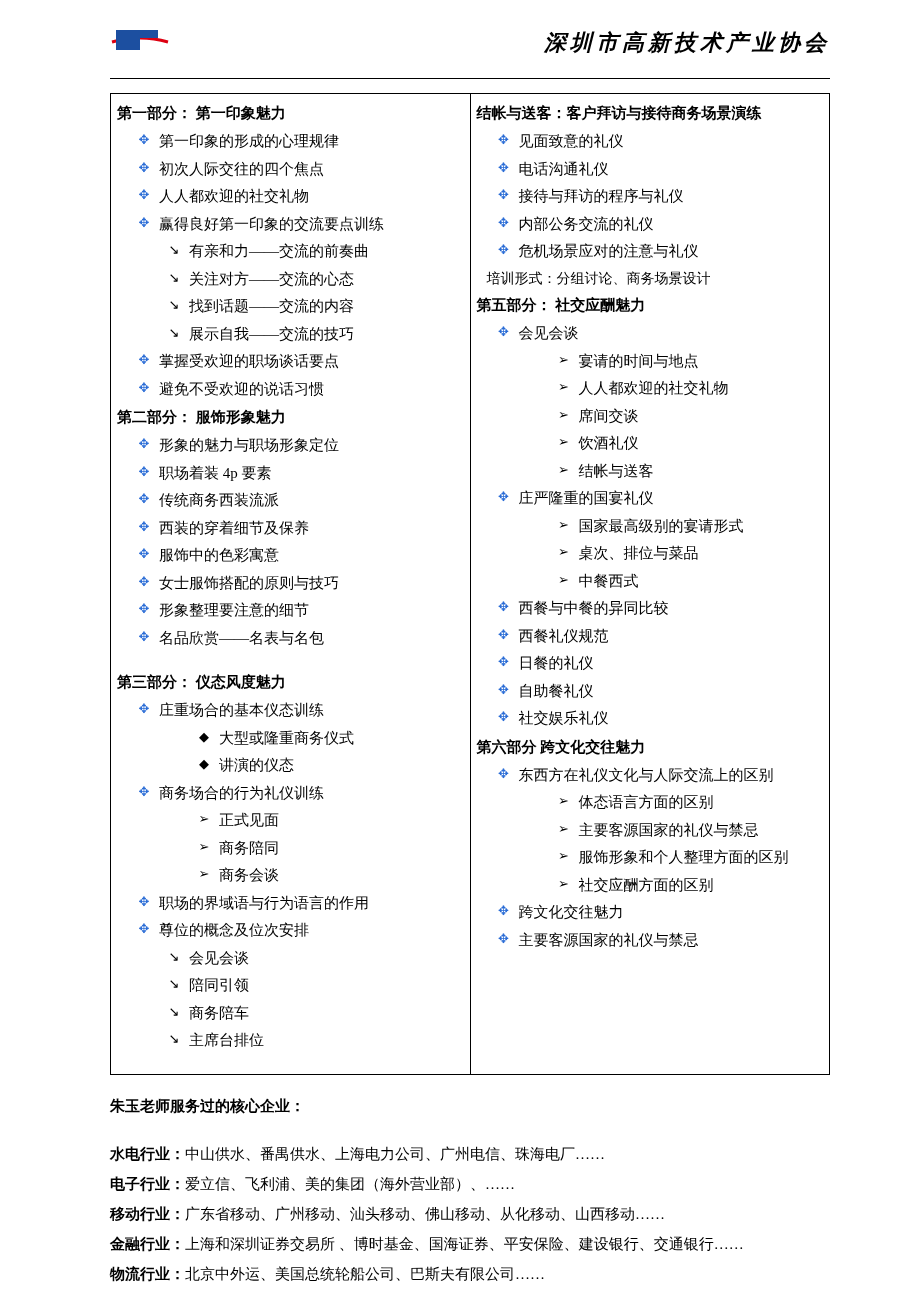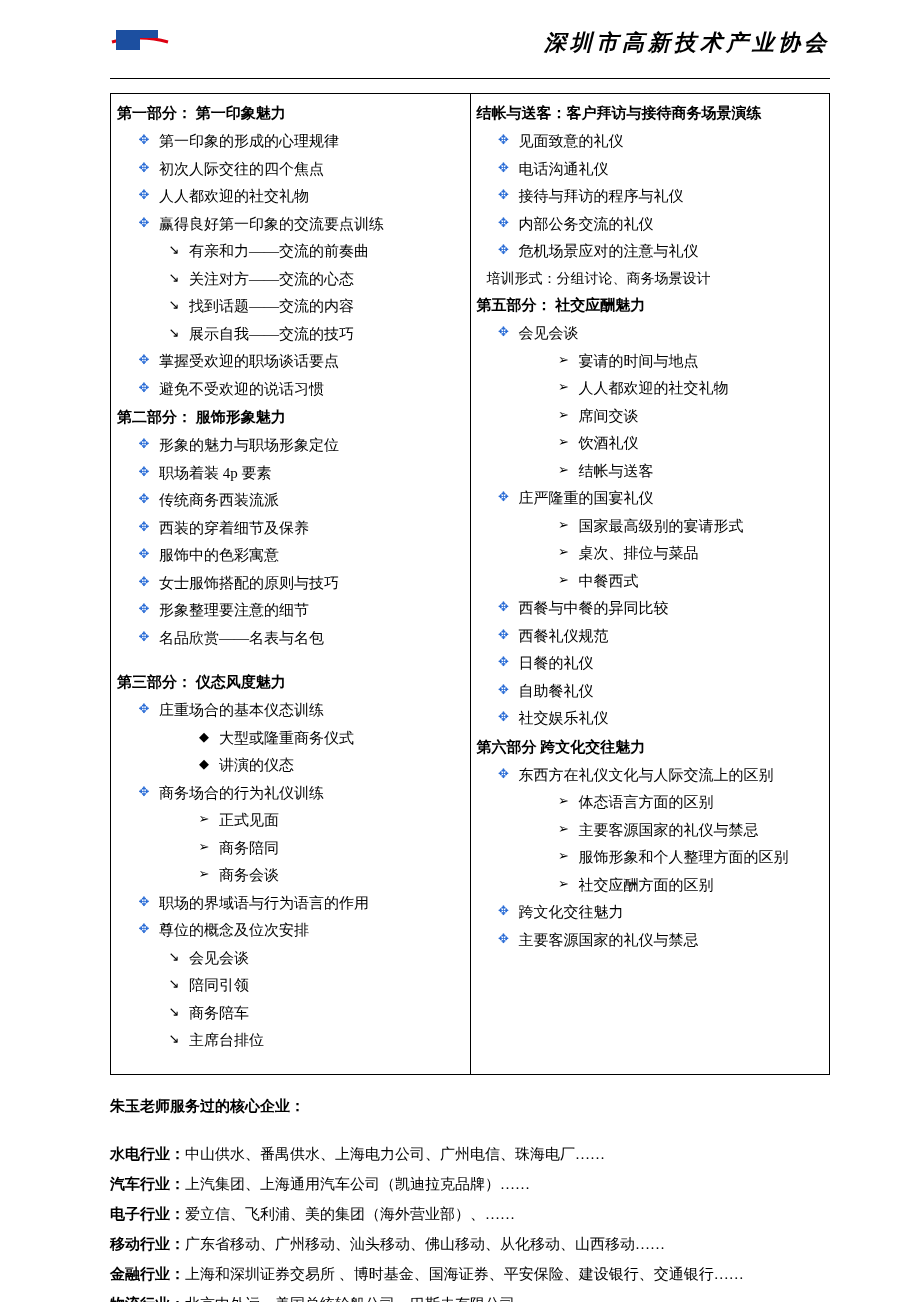--- a/index.html
+++ b/index.html
@@ -367,21 +367,20 @@
               <span>主要客源国家的礼仪与禁忌</span>
             </div>
       </td>
     </tr>
   </tbody>
     </table>
 
   <div class="after-section">
     <div class="after-heading">朱玉老师服务过的核心企业：</div>
     <div class="industry-line"><span class="label">水电行业：</span><span>中山供水、番禺供水、上海电力公司、广州电信、珠海电厂……</span></div>
-    <div class="industry-line"><span class="label">汽车行业：</span><span>上汽集团、上海通用汽车公司（凯迪拉克品牌）……</span></div>
     <div class="industry-line"><span class="label">电子行业：</span><span>爱立信、飞利浦、美的集团（海外营业部）、……</span></div>
     <div class="industry-line"><span class="label">移动行业：</span><span>广东省移动、广州移动、汕头移动、佛山移动、从化移动、山西移动……</span></div>
     <div class="industry-line"><span class="label">金融行业：</span><span>上海和深圳证券交易所 、博时基金、国海证券、平安保险、建设银行、交通银行……</span></div>
     <div class="industry-line"><span class="label">物流行业：</span><span>北京中外运、美国总统轮船公司、巴斯夫有限公司……</span></div>
 
   </div>
 
 </div>
 
 </body></html>

